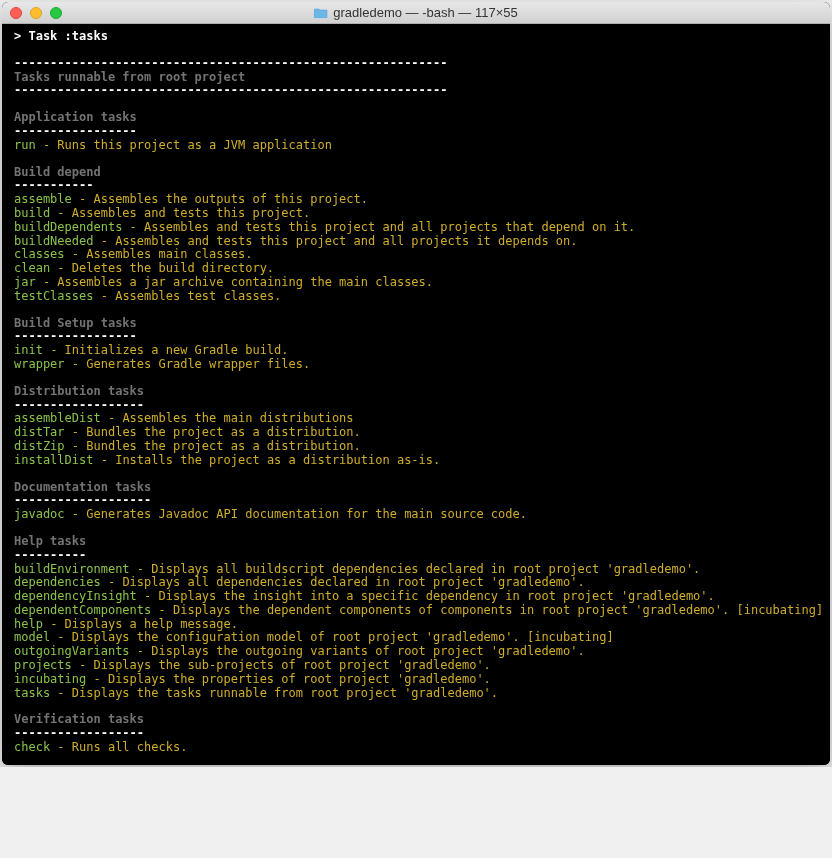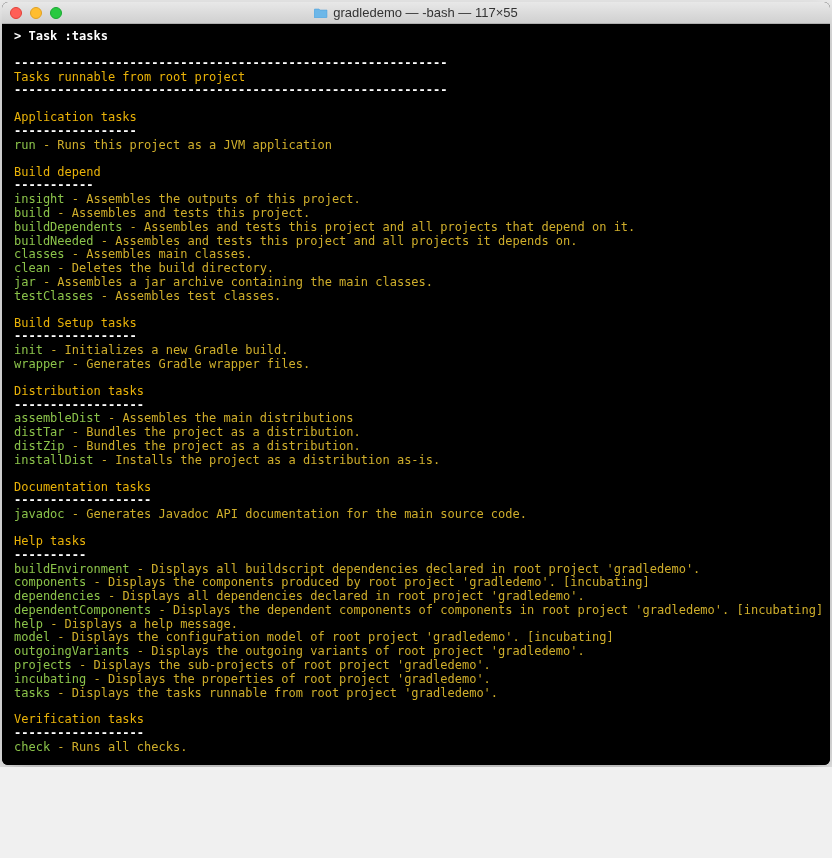--- a/index.html
+++ b/index.html
@@ -57,21 +57,21 @@
     .terminal {
       background: #000;
       padding: 6px 8px 10px 12px;
       font-family: "Menlo", "Monaco", monospace;
       font-size: 12px;
       line-height: 1.15;
       color: #e0e0e0;
     }
     .header { color: #ffffff; font-weight: bold; }
     .rule { color: #ffffff; font-weight: bold; letter-spacing: 0; }
-    .sect { color: #eab308; font-weight: normal; }
+    .sect { color: #737373; font-weight: bold; }
     .name { color: #8bc34a; }
     .desc { color: #cfae2b; }
     .blank { height: 13px; }
     .line { white-space: pre; }
   </style>
 </head>
 <body>
 
 <div class="window">
   <div class="titlebar">
@@ -97,21 +97,21 @@
     <div class="line sect">Tasks runnable from root project</div>
     <div class="line rule">------------------------------------------------------------</div>
     <div id="sections-root">
         <div class="blank"></div>
         <div class="line sect">Application tasks</div>
         <div class="line rule">-----------------</div>
         <div class="line"><span class="name">run</span><span class="desc"> - Runs this project as a JVM application</span></div>
         <div class="blank"></div>
         <div class="line sect">Build depend</div>
         <div class="line rule">-----------</div>
-        <div class="line"><span class="name">insight</span><span class="desc"> - Assembles the outputs of this project.</span></div>
+        <div class="line"><span class="name">assemble</span><span class="desc"> - Assembles the outputs of this project.</span></div>
         <div class="line"><span class="name">build</span><span class="desc"> - Assembles and tests this project.</span></div>
         <div class="line"><span class="name">buildDependents</span><span class="desc"> - Assembles and tests this project and all projects that depend on it.</span></div>
         <div class="line"><span class="name">buildNeeded</span><span class="desc"> - Assembles and tests this project and all projects it depends on.</span></div>
         <div class="line"><span class="name">classes</span><span class="desc"> - Assembles main classes.</span></div>
         <div class="line"><span class="name">clean</span><span class="desc"> - Deletes the build directory.</span></div>
         <div class="line"><span class="name">jar</span><span class="desc"> - Assembles a jar archive containing the main classes.</span></div>
         <div class="line"><span class="name">testClasses</span><span class="desc"> - Assembles test classes.</span></div>
         <div class="blank"></div>
         <div class="line sect">Build Setup tasks</div>
         <div class="line rule">-----------------</div>
@@ -125,22 +125,22 @@
         <div class="line"><span class="name">distZip</span><span class="desc"> - Bundles the project as a distribution.</span></div>
         <div class="line"><span class="name">installDist</span><span class="desc"> - Installs the project as a distribution as-is.</span></div>
         <div class="blank"></div>
         <div class="line sect">Documentation tasks</div>
         <div class="line rule">-------------------</div>
         <div class="line"><span class="name">javadoc</span><span class="desc"> - Generates Javadoc API documentation for the main source code.</span></div>
         <div class="blank"></div>
         <div class="line sect">Help tasks</div>
         <div class="line rule">----------</div>
         <div class="line"><span class="name">buildEnvironment</span><span class="desc"> - Displays all buildscript dependencies declared in root project 'gradledemo'.</span></div>
-        <div class="line"><span class="name">components</span><span class="desc"> - Displays the components produced by root project 'gradledemo'. [incubating]</span></div>
         <div class="line"><span class="name">dependencies</span><span class="desc"> - Displays all dependencies declared in root project 'gradledemo'.</span></div>
+        <div class="line"><span class="name">dependencyInsight</span><span class="desc"> - Displays the insight into a specific dependency in root project 'gradledemo'.</span></div>
         <div class="line"><span class="name">dependentComponents</span><span class="desc"> - Displays the dependent components of components in root project 'gradledemo'. [incubating]</span></div>
         <div class="line"><span class="name">help</span><span class="desc"> - Displays a help message.</span></div>
         <div class="line"><span class="name">model</span><span class="desc"> - Displays the configuration model of root project 'gradledemo'. [incubating]</span></div>
         <div class="line"><span class="name">outgoingVariants</span><span class="desc"> - Displays the outgoing variants of root project 'gradledemo'.</span></div>
         <div class="line"><span class="name">projects</span><span class="desc"> - Displays the sub-projects of root project 'gradledemo'.</span></div>
         <div class="line"><span class="name">incubating</span><span class="desc"> - Displays the properties of root project 'gradledemo'.</span></div>
         <div class="line"><span class="name">tasks</span><span class="desc"> - Displays the tasks runnable from root project 'gradledemo'.</span></div>
         <div class="blank"></div>
         <div class="line sect">Verification tasks</div>
         <div class="line rule">------------------</div>

